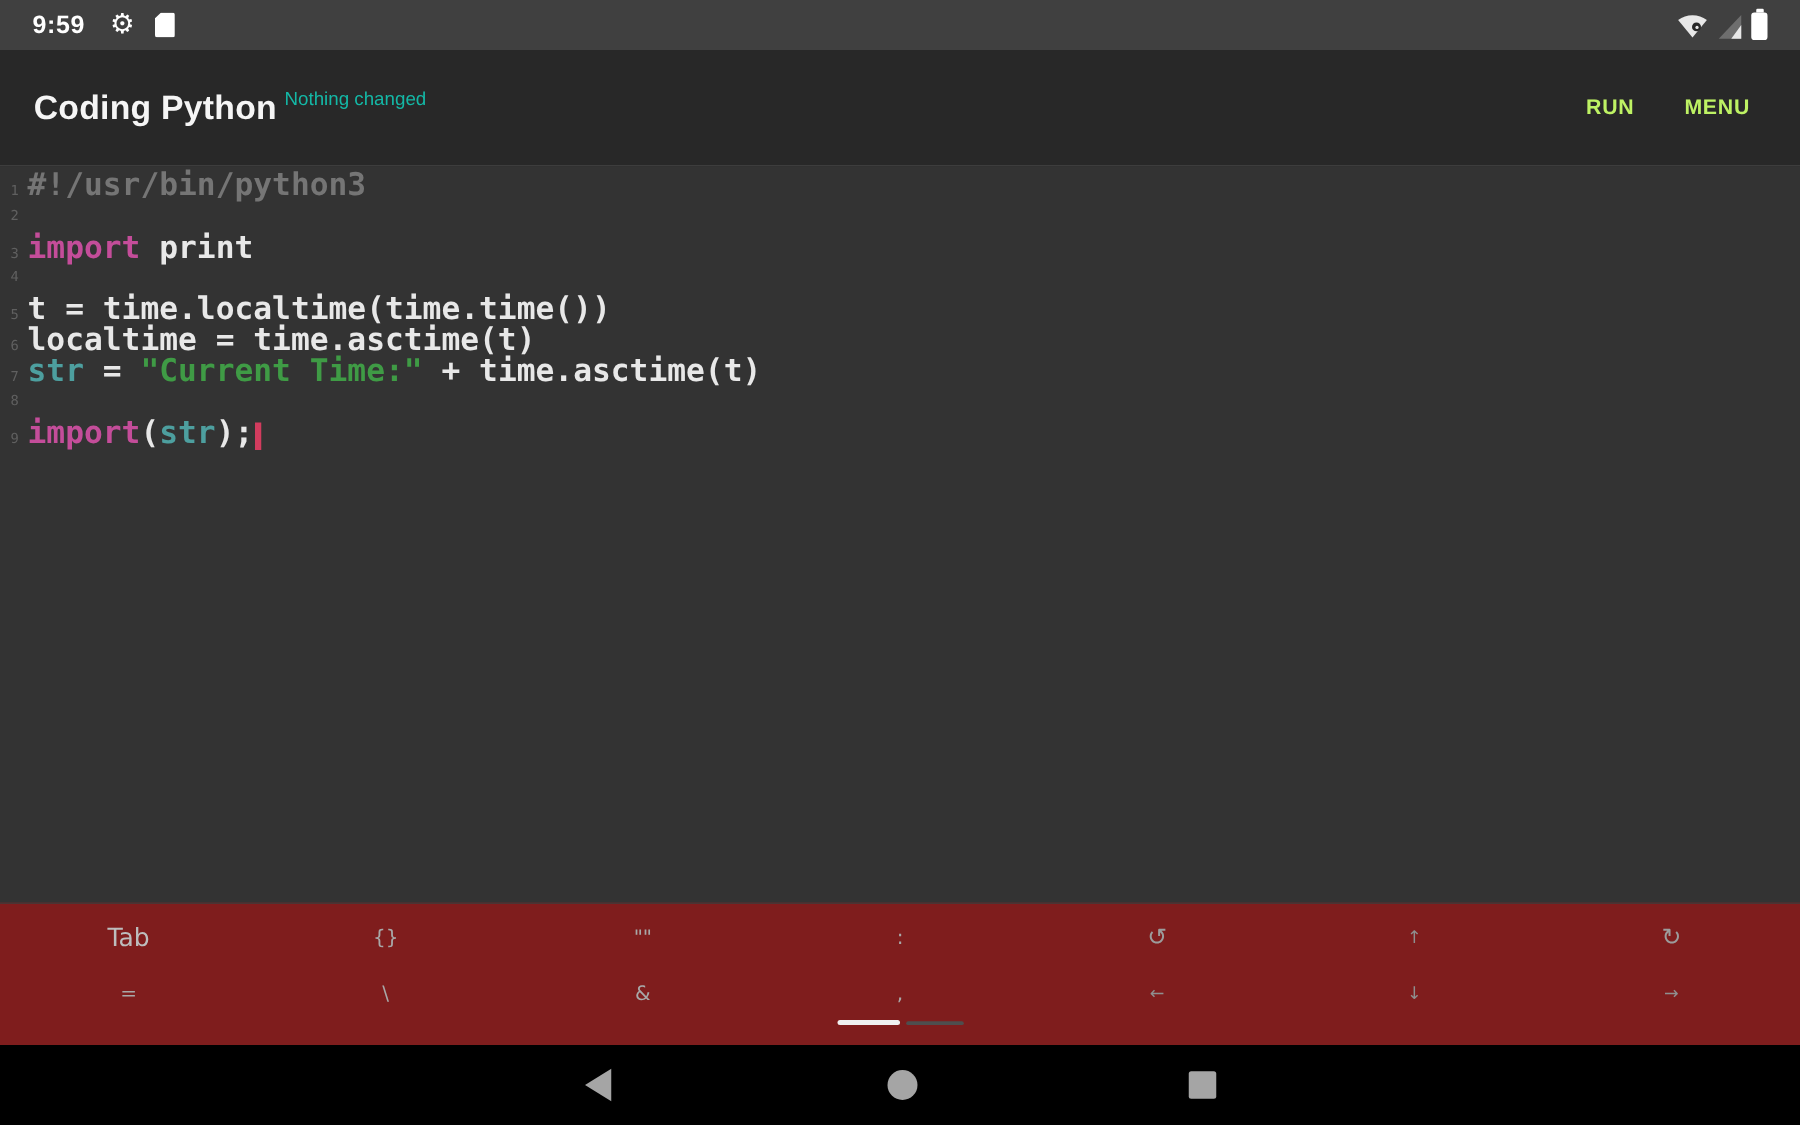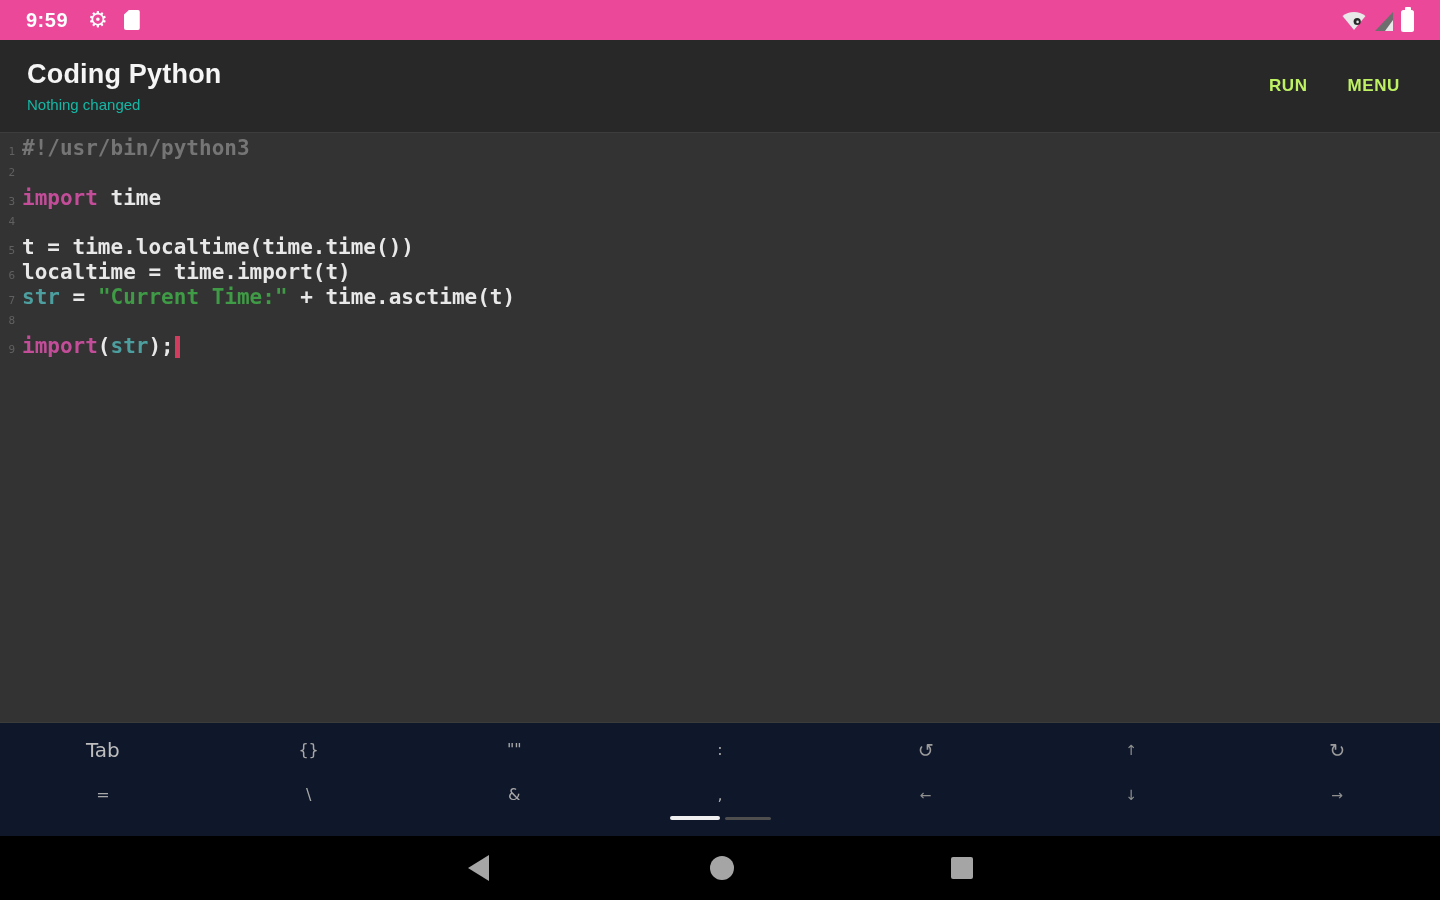--- a/index.html
+++ b/index.html
@@ -1,60 +1,60 @@
 <!DOCTYPE html>
 <html style="--comment: #757575; --keyword: #c44d9a; --plain: #e8e8e8; --string: #3f9b45; --ident: #4d9f9f; --cursor: #d23c5e; --line_number: #606060;"><head>
 <meta charset="utf-8">
 <style>
   * { margin:0; padding:0; box-sizing:border-box; }
   html,body { width:1440px; height:900px; overflow:hidden; }
   body { background:#282828; font-family:"Liberation Sans", sans-serif; position:relative; }
 
   
   .status-bar { position:absolute; top:0; left:0; width:1440px; height:40px;
-    background:#ec4899; display:flex; align-items:center; padding:0 26px; }
+    background:#404040; display:flex; align-items:center; padding:0 26px; }
   .sb-time { color:#ffffff; font-weight:bold; font-size:20px; letter-spacing:0.5px; }
   .sb-left-icons { display:flex; align-items:center; gap:16px; margin-left:20px; }
   .gear { font-family:"DejaVu Sans", sans-serif; color:#ffffff; font-size:22px; line-height:1; }
   .file-ic { width:16px; height:20px; background:#ffffff; border-radius:2px;
     clip-path:polygon(32% 0, 100% 0, 100% 100%, 0 100%, 0 24%); }
   .sb-right-icons { margin-left:auto; display:flex; align-items:flex-end; gap:7px; }
   .sb-right-icons svg { display:block; }
   .battery { width:13px; height:22px; background:#ffffff; border-radius:2.5px; position:relative; }
   .battery:before { content:""; position:absolute; top:-3px; left:3.5px; width:6px; height:3px;
     background:#ffffff; border-radius:1px 1px 0 0; }
 
   
   .app-bar { position:absolute; top:40px; left:0; width:1440px; height:93px; background:#282828;
     display:flex; align-items:center; border-bottom:1px solid #3d3d3d; }
-  .title-block { padding-left:27px; display:flex; flex-direction:column; gap:6px; }
+  .title-block { padding-left:27px; display:flex; gap:6px; }
   .app-title { color:#f5f5f5; font-size:27px; font-weight:bold; letter-spacing:0.2px; }
   .app-subtitle { color:#14b8a6; font-size:15px; }
   .actions { margin-left:auto; margin-right:28px; display:flex; gap:16px; }
   .action-btn { background:none; border:none; color:#bef264; font-family:"Liberation Sans", sans-serif;
     font-weight:bold; font-size:17px; letter-spacing:0.6px; padding:10px 12px; cursor:pointer; }
 
   
   .editor { position:absolute; top:133px; left:0; width:1440px; height:589px; background:#333333;
     padding-top:3px; cursor:text; }
   .code-line { display:flex; align-items:baseline; height:24.75px; line-height:24.75px; white-space:pre; }
   .line-num { width:15px; text-align:right; font-family:"DejaVu Sans Mono", monospace;
     font-size:11px; color:var(--line_number); flex:none; }
   .line-code { margin-left:7px; font-family:"DejaVu Sans Mono", monospace; font-weight:bold;
-    font-size:21px; color:var(--plain); }
+    font-size:25px; color:var(--plain); }
   .tok-comment { color:var(--comment); font-weight:bold; }
   .tok-keyword { color:var(--keyword); }
   .tok-plain   { color:var(--plain); }
   .tok-string  { color:var(--string); }
   .tok-ident   { color:var(--ident); }
   .cursor { display:inline-block; width:5px; height:22px; background:var(--cursor);
     vertical-align:text-bottom; margin-left:1px; }
 
   
-  .keyboard { position:absolute; top:722px; left:0; width:1440px; height:114px; background:#0f172a;
+  .keyboard { position:absolute; top:722px; left:0; width:1440px; height:114px; background:#7f1d1d;
     border-top:1px solid #3c3c3c; padding-top:4px; }
   .kb-row { display:flex; height:45px; }
   .kb-key { flex:1 1 0; background:none; border:none; color:#9c9c9c; cursor:pointer;
     font-family:"DejaVu Sans", sans-serif; font-size:15px; display:flex;
     align-items:center; justify-content:center; }
   .kb-key.big { font-size:20px; color:#bdbdbd; }
   .kb-key.sym { font-size:16px; color:#a8a8a8; }
   .kb-key.icon { font-size:19px; color:#9c9c9c; }
   .kb-key.arrow { font-size:14px; color:#8f8f8f; }
   .page-indicator { position:absolute; left:0; top:93px; width:1440px; display:flex;
@@ -109,24 +109,24 @@
   <div class="actions">
     <button class="action-btn">RUN</button>
     <button class="action-btn">MENU</button>
   </div>
 </div>
 
 <div class="editor">
   <div>
       <div class="code-line"><span class="line-num">1</span><span class="line-code"><span class="tok-comment">#!/usr/bin/python3</span></span></div>
       <div class="code-line"><span class="line-num">2</span><span class="line-code"></span></div>
-      <div class="code-line"><span class="line-num">3</span><span class="line-code"><span class="tok-keyword">import</span><span class="tok-plain"> time</span></span></div>
+      <div class="code-line"><span class="line-num">3</span><span class="line-code"><span class="tok-keyword">import</span><span class="tok-plain"> print</span></span></div>
       <div class="code-line"><span class="line-num">4</span><span class="line-code"></span></div>
       <div class="code-line"><span class="line-num">5</span><span class="line-code"><span class="tok-plain">t = time.localtime(time.time())</span></span></div>
-      <div class="code-line"><span class="line-num">6</span><span class="line-code"><span class="tok-plain">localtime = time.import(t)</span></span></div>
+      <div class="code-line"><span class="line-num">6</span><span class="line-code"><span class="tok-plain">localtime = time.asctime(t)</span></span></div>
       <div class="code-line"><span class="line-num">7</span><span class="line-code"><span class="tok-ident">str</span><span class="tok-plain"> = </span><span class="tok-string">"Current Time:"</span><span class="tok-plain"> + </span><span class="tok-plain">time.asctime(t)</span></span></div>
       <div class="code-line"><span class="line-num">8</span><span class="line-code"></span></div>
       <div class="code-line"><span class="line-num">9</span><span class="line-code"><span class="tok-keyword">import</span><span class="tok-plain">(</span><span class="tok-ident">str</span><span class="tok-plain">);</span><span class="cursor"></span></span></div>
     </div>
 </div>
 
 <div class="keyboard">
   <div>
       <div class="kb-row">
         <button class="kb-key big">Tab</button>

